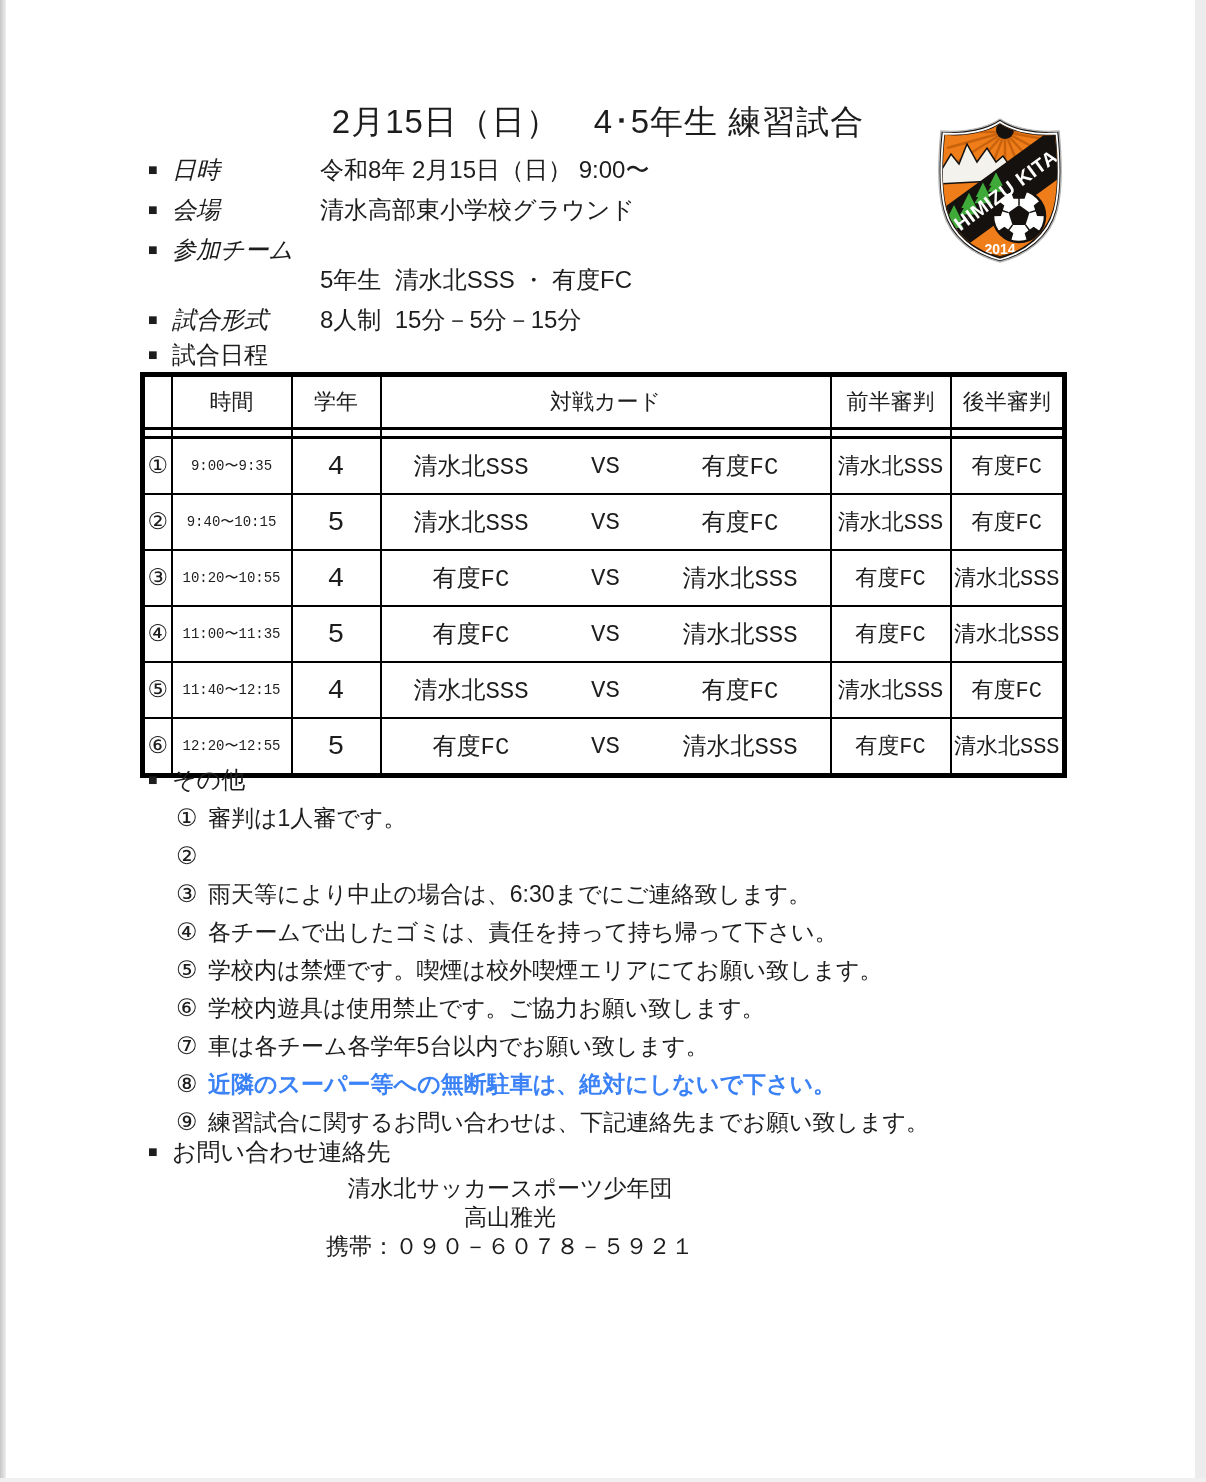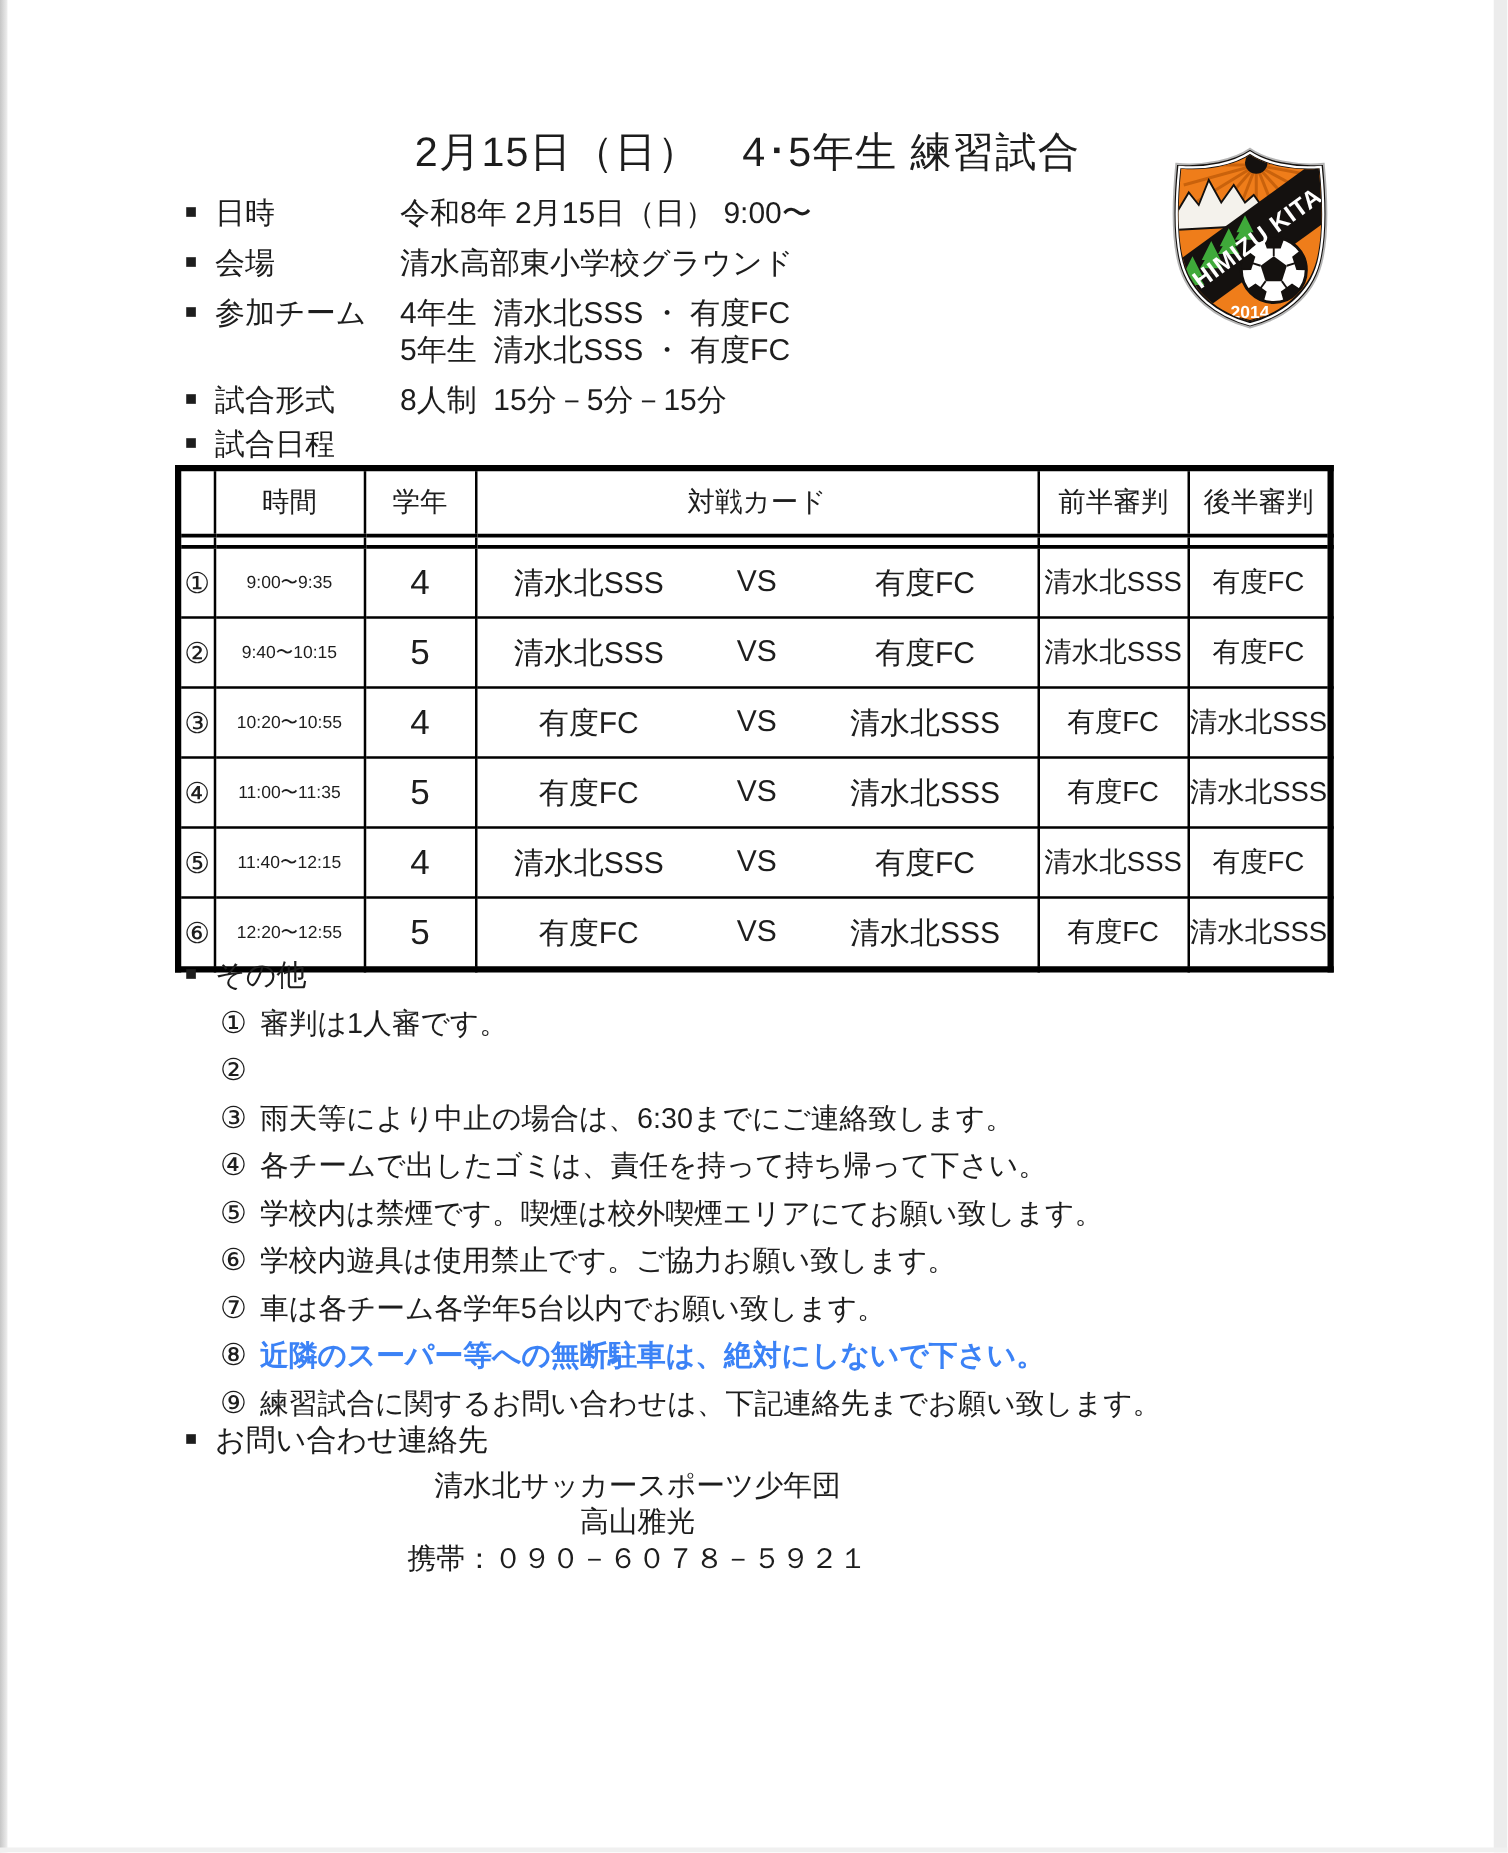--- a/index.html
+++ b/index.html
@@ -17,31 +17,31 @@
     position:absolute;top:100px;left:0;width:1196px;text-align:center;
     font-size:33px;font-weight:400;letter-spacing:1px;white-space:pre;
   }
 
   .logo{position:absolute;left:933px;top:114px;width:134px;height:152px;}
 
   .info{position:absolute;left:148px;top:155px;width:760px;}
   .info-row{display:flex;align-items:center;height:30px;font-size:24px;}
   .mb10{margin-bottom:10px;}
   .bullet{width:24px;font-size:16px;line-height:30px;flex:0 0 24px;}
-  .info-label{width:148px;flex:0 0 148px;}
+  .info-label{width:148px;flex:0 0 148px;font-style:italic;}
   .info-value{white-space:pre;text-align:right;}
 
   .section-row{position:absolute;display:flex;align-items:center;height:30px;font-size:24px;}
   .sched-label{left:148px;top:340px;}
 
   table.tbl{
     position:absolute;left:140px;top:372px;width:922px;
     border-collapse:collapse;table-layout:fixed;border:5px solid #000;
   }
-  .tbl th,.tbl td{border:2px solid #000;padding:0;text-align:center;vertical-align:middle;overflow:hidden;}
+  .tbl th,.tbl td{border:2px solid #000;padding:0;text-align:center;vertical-align:middle;overflow:hidden;font-family:Liberation Mono, monospace;}
   .tbl thead th{height:50px;font-size:22px;font-weight:400;border-bottom:3px solid #000;}
   .tbl tr.sep td{height:6px;border-top:0;border-bottom:3px solid #000;}
   .tbl tbody tr.match-row td{height:54px;}
   td.c-no{font-size:23px;}
   td.c-time{font-size:14px;letter-spacing:0;}
   td.c-grade{font-size:28px;}
   td.c-ref{font-size:22px;}
   .matchline{display:flex;align-items:center;width:100%;font-size:24px;}
   .matchline .home,.matchline .away{flex:1;text-align:center;}
   .matchline .vs{flex:0 0 90px;text-align:center;}
@@ -155,21 +155,20 @@
     <span class="info-value">令和8年 2月15日（日） 9:00〜</span>
   </div>
   <div class="info-row mb10">
     <span class="bullet">■</span>
     <span class="info-label">会場</span>
     <span class="info-value">清水高部東小学校グラウンド</span>
   </div>
   <div class="info-row">
     <span class="bullet">■</span>
     <span class="info-label">参加チーム</span>
-    <span class="info-value">4年生  清水北SSS ・ 有度FC</span>
   </div>
   <div class="info-row mb10">
     <span class="bullet"></span>
     <span class="info-label"></span>
     <span class="info-value">5年生  清水北SSS ・ 有度FC</span>
   </div>
   <div class="info-row">
     <span class="bullet">■</span>
     <span class="info-label">試合形式</span>
     <span class="info-value">8人制  15分－5分－15分</span>

